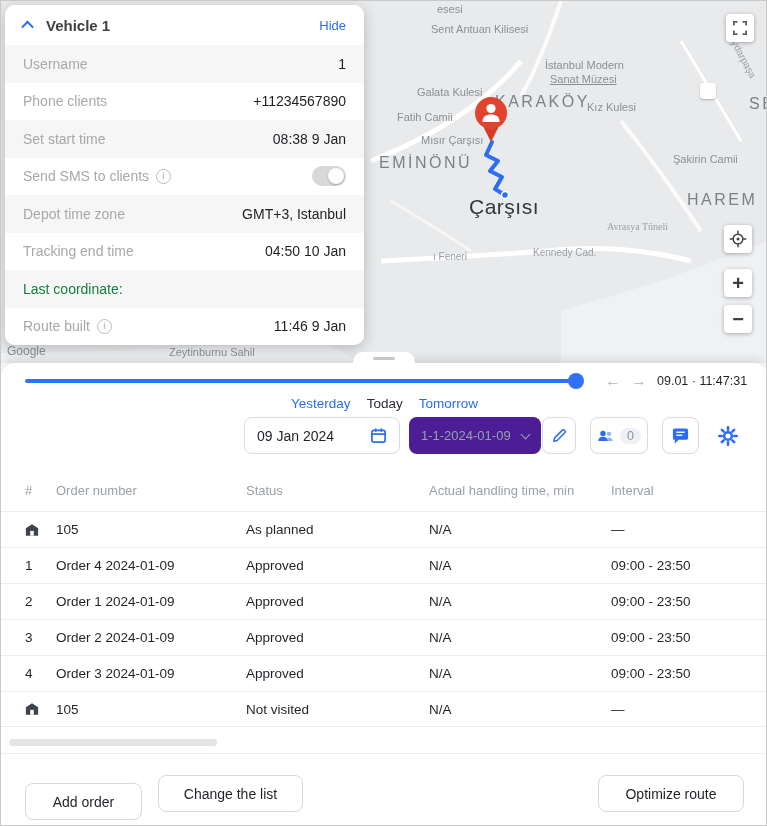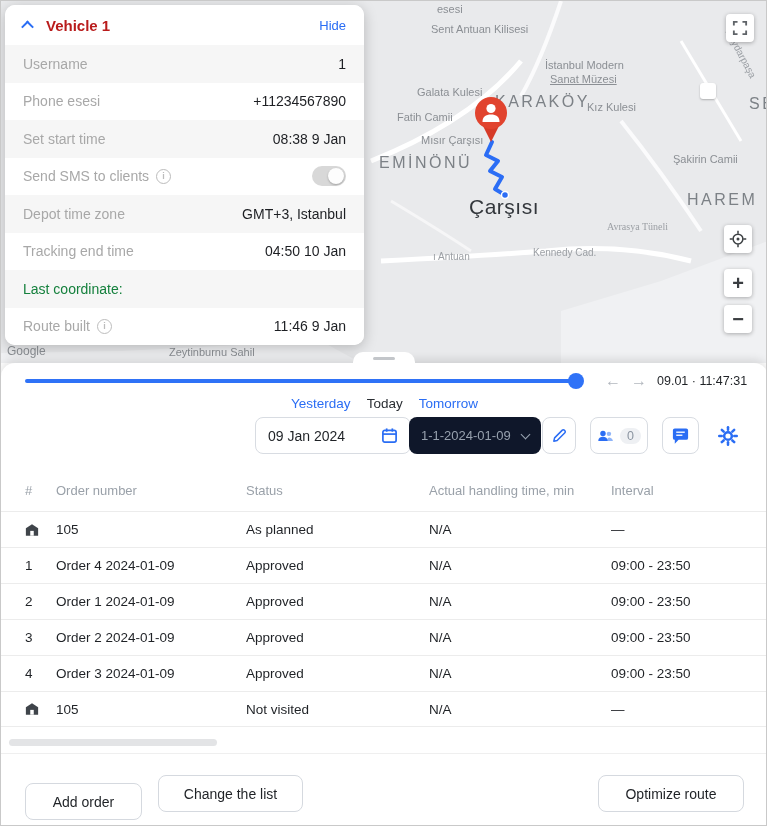--- a/index.html
+++ b/index.html
@@ -25,21 +25,21 @@
 
   .marker { position:absolute; left:470px; top:94px; }
   .routeline { position:absolute; left:0; top:0; }
 
   
   .panel { position:absolute; left:4px; top:4px; width:359px; height:340px; background:#fff;
            border-radius:10px; box-shadow:0 3px 14px rgba(0,0,0,.22); overflow:hidden; }
   .panel-head { height:40px; display:flex; align-items:center; padding:0 18px; background:#fff; }
   .chev-up { width:9px; height:9px; border-left:2px solid #2a6df4; border-top:2px solid #2a6df4;
              transform:rotate(45deg) translate(1px,1px); display:inline-block; cursor:pointer; }
-  .panel-title { font-size:15px; font-weight:bold; color:#b91c1c; margin-left:14px; }
+  .panel-title { font-size:15px; font-weight:bold; color:#404040; margin-left:14px; }
   .hide-link { margin-left:auto; color:#2a6df4; font-size:13px; cursor:pointer; }
   .p-row { height:37.5px; display:flex; align-items:center; padding:0 18px; font-size:14px; background:#fff; }
   .p-row.alt { background:#f6f6f6; }
   .p-label { color:#a8a8a8; display:flex; align-items:center; }
   .p-label.bold { color:#15803d; font-weight:normal; }
   .p-value { margin-left:auto; color:#1d1f23; }
   .info { width:15px; height:15px; border:1.4px solid #bcbcbc; border-radius:50%; color:#bcbcbc;
           font-size:9px; display:inline-flex; align-items:center; justify-content:center;
           margin-left:7px; font-weight:bold; cursor:pointer; }
   .toggle { margin-left:auto; width:34px; height:20px; background:#d8d8d8; border-radius:10px; position:relative; cursor:pointer; }
@@ -58,23 +58,23 @@
   .tl-arrow { position:absolute; top:8px; width:20px; height:20px; border:none; background:transparent;
               color:#b2b7be; font-size:16px; line-height:20px; text-align:center; cursor:pointer; padding:0; }
   .tl-time { position:absolute; left:656px; top:11px; font-size:12.5px; color:#1f2226; }
 
   .day-nav { position:absolute; left:0; top:33px; width:767px; display:flex; justify-content:center; gap:16px; font-size:13.5px; }
   .day-link { color:#2a6df4; cursor:pointer; }
   .day-current { color:#2a2e33; cursor:pointer; }
 
   .ctl { position:absolute; top:54px; height:37px; display:flex; align-items:center; background:#fff;
          border:1px solid #d8dce2; border-radius:8px; font-size:14px; color:#1f2226; cursor:pointer; }
-  .date-field { left:254px; width:156px; padding:0 12px; }
+  .date-field { left:243px; width:156px; padding:0 12px; }
   .date-field .cal { margin-left:auto; display:flex; }
-  .route-select { left:408px; width:132px; background:#0f172a; border:none; padding:0 12px; color:#97a1ae; font-size:13px; }
+  .route-select { left:408px; width:132px; background:#4c1d95; border:none; padding:0 12px; color:#97a1ae; font-size:13px; }
   .chev-down { width:7px; height:7px; border-right:1.6px solid #9aa4b2; border-bottom:1.6px solid #9aa4b2;
                transform:rotate(45deg); margin-left:auto; margin-top:-3px; }
   .icon-btn { justify-content:center; }
   .edit-btn { left:541px; width:34px; }
   .couriers-btn { left:589px; width:58px; gap:6px; }
   .count-badge { background:#eef0f3; color:#8b95a1; border-radius:8px; font-size:12.5px; padding:1px 7px; }
   .chat-btn { left:661px; width:37px; }
   .gear-btn { left:708px; width:37px; border:none; }
 
   
@@ -122,21 +122,21 @@
     <span class="map-label" style="left:549px; top:72px;text-decoration:underline;">Sanat Müzesi</span>
     <span class="map-label district" style="left:494px; top:92px;">KARAKÖY</span>
     <span class="map-label" style="left:586px; top:100px;">Kız Kulesi</span>
     <span class="map-label" style="left:396px; top:110px;">Fatih Camii</span>
     <span class="map-label" style="left:420px; top:133px;">Mısır Çarşısı</span>
     <span class="map-label district" style="left:378px; top:153px;">EMİNÖNÜ</span>
     <span class="map-label" style="left:672px; top:152px;">Şakirin Camii</span>
     <span class="map-label district" style="left:686px; top:190px;">HAREM</span>
     <span class="map-label small" style="left:606px; top:220px;font-family:Liberation Serif, serif;">Avrasya Tüneli</span>
     <span class="map-label small" style="left:532px; top:246px;">Kennedy Cad.</span>
-    <span class="map-label small" style="left:432px; top:250px;">ı Antuan</span>
+    <span class="map-label small" style="left:432px; top:250px;">ı Feneri</span>
     <span class="map-label" style="left:168px; top:345px;">Zeytinburnu Sahil</span>
     <span class="map-label small rotated" style="left:732px; top:26px;">Haydarpaşa</span>
     <span class="map-label district" style="left:748px; top:94px;">SEL</span>
     <span class="city" style="left:468px; top:194px;">Çarşısı</span>
     <span class="attribution" style="left:6px; top:343px;">Google</span>
 
     <span class="poi-box" style="left:699px; top:82px;"></span>
 
     <svg class="routeline" width="767" height="362">
       <path d="M491 141 L485 154 L497 160 L489 170 L501 176 L494 188 L504 194" stroke="#2b6df5" stroke-width="4" fill="none" stroke-linejoin="round" stroke-linecap="round"></path>
@@ -178,21 +178,21 @@
       <span class="chev-up"></span>
       <span class="panel-title">Vehicle 1</span>
       <span class="hide-link">Hide</span>
     </div>
 
     <div class="p-row alt">
       <span class="p-label">Username</span>
       <span class="p-value">1</span>
     </div>
     <div class="p-row">
-      <span class="p-label">Phone esesi</span>
+      <span class="p-label">Phone clients</span>
       <span class="p-value">+11234567890</span>
     </div>
     <div class="p-row alt">
       <span class="p-label">Set start time</span>
       <span class="p-value">08:38 9 Jan</span>
     </div>
     <div class="p-row">
       <span class="p-label">
         <span>Send SMS to clients</span>
         <span class="info">i</span>

